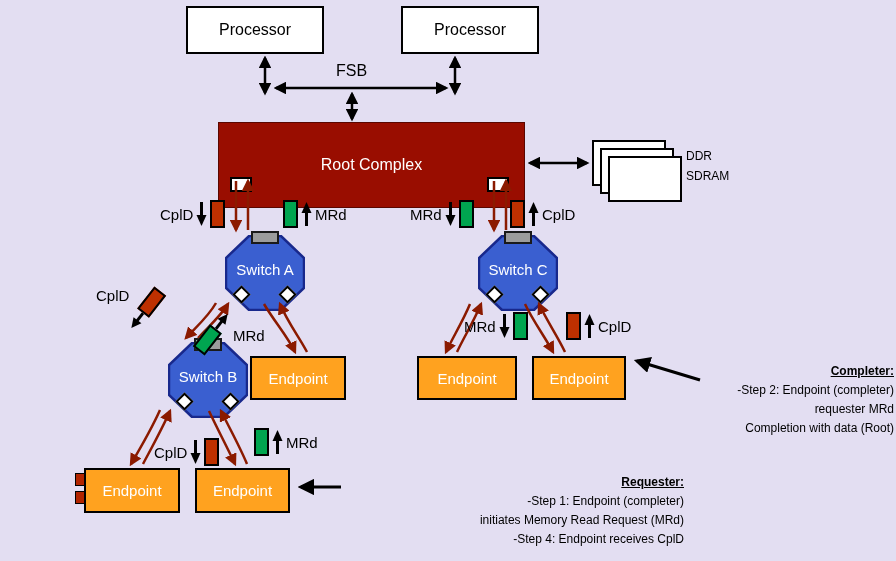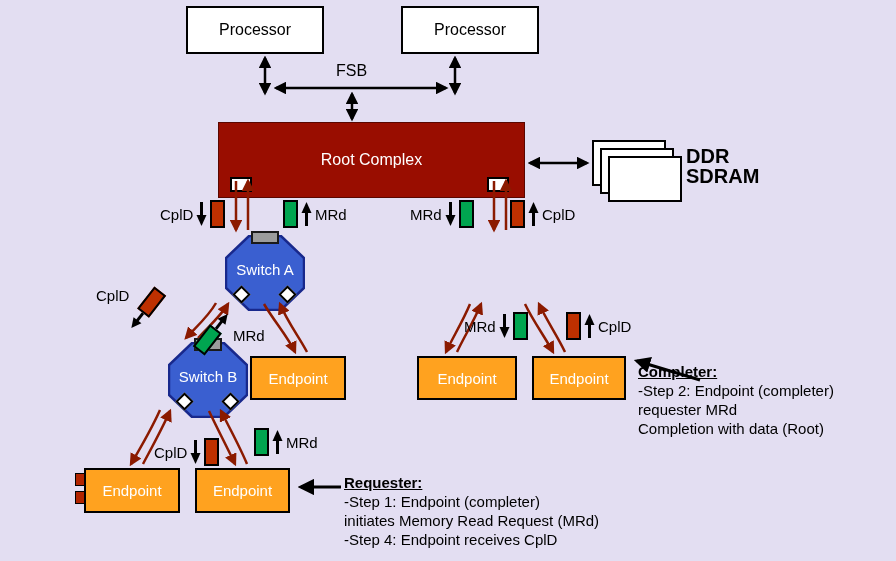--- a/index.html
+++ b/index.html
@@ -8,58 +8,58 @@
     position:relative;width:896px;height:561px;overflow:hidden;
     background:var(--background,#E3DEF2);
     font-family:"Liberation Sans", sans-serif;color:#000;
   }
   .abs{position:absolute;}
   .box{position:absolute;display:flex;align-items:center;justify-content:center;box-sizing:border-box;text-align:center;}
   .proc{background:#fff;border:2px solid #000;font-size:16px;}
   .rc{background:var(--root-complex-fill,#990D00);color:#fff;font-size:16px;border:1px solid #5A0600;}
   .port{position:absolute;background:#fff;border:2px solid #000;box-sizing:border-box;z-index:2;}
   .ddr{position:absolute;background:#fff;border:2px solid #000;box-sizing:border-box;}
-  .ddrlbl{position:absolute;font-size:20px;line-height:20px;font-weight:bold;}
+  .ddrlbl{position:absolute;font-size:12px;line-height:20px;}
   .fsb{position:absolute;font-size:16px;text-align:center;}
   .switch{position:absolute;width:80px;height:76px;z-index:1;margin-left:20px;}
   .oct polygon{fill:var(--switch-fill,#3A5FD0);stroke:var(--switch-border,#18288C);stroke-width:2.5;}
   .swlbl{position:absolute;left:0;top:26px;width:100%;text-align:center;color:#fff;font-size:15px;}
   .grayport{position:absolute;left:26px;top:-4px;width:28px;height:13px;background:#9C9C9C;border:2px solid #1A1A1A;box-sizing:border-box;z-index:3;}
   .diamond{position:absolute;width:13px;height:13px;background:#fff;border:2px solid #000;transform:rotate(45deg);box-sizing:border-box;z-index:3;}
   .ep{background:var(--endpoint-fill,#FFA21F);border:2px solid #000;color:#fff;font-size:15px;z-index:1;}
   .tab{position:absolute;background:#B22500;border:1px solid #000;box-sizing:border-box;}
   .wires{position:absolute;left:0;top:0;z-index:5;pointer-events:none;}
   .red{stroke:var(--link-arrow,#8B1A00);stroke-width:2.5;fill:none;}
   .blk{stroke:#000;stroke-width:2.5;fill:none;}
   .blk3{stroke:#000;stroke-width:3;fill:none;}
   .pkgroup{position:absolute;display:flex;align-items:center;gap:3px;font-size:15px;z-index:6;}
   .pkt{width:15px;height:28px;border:2px solid #000;box-sizing:border-box;flex:0 0 auto;}
   .pkt.mrd{background:var(--mrd-packet,#00A550);}
   .pkt.cpld{background:var(--cpld-packet,#BE3000);}
   .pklbl{font-size:15px;white-space:nowrap;}
   .diagwrap{position:absolute;display:flex;flex-direction:column;align-items:center;z-index:6;}
-  .note{position:absolute;font-size:15px;line-height:19px;z-index:6;}
+  .note{position:absolute;font-size:12px;line-height:19px;z-index:6;text-align:right;}
   .ntitle{font-weight:bold;text-decoration:underline;}
   .pa{flex:0 0 auto;}
 </style>
 </head>
 <body>
 
 <div class="stage">
 
   <div class="box proc" style="left:186px;top:6px;width:138px;height:48px">
     <span>Processor</span>
   </div>
   <div class="box proc" style="left:401px;top:6px;width:138px;height:48px">
     <span>Processor</span>
   </div>
 
   <div class="fsb" style="left:336px;top:62px">FSB</div>
 
-  <div class="box rc" style="left:218px;top:122px;width:307px;height:76px">
+  <div class="box rc" style="left:218px;top:122px;width:307px;height:86px">
     <span>Root Complex</span>
   </div>
   <div class="port" style="left:230px;top:177px;width:22px;height:15px"></div>
   <div class="port" style="left:487px;top:177px;width:22px;height:15px"></div>
 
   <div class="ddr" style="left:592px;top:140px;width:74px;height:46px"></div>
   <div class="ddr" style="left:600px;top:148px;width:74px;height:46px"></div>
   <div class="ddr" style="left:608px;top:156px;width:74px;height:46px"></div>
   <div class="ddrlbl" style="left:686px;top:146px">
     <div>DDR</div>
@@ -69,20 +69,29 @@
   <div class="switch" style="left:205px;top:235px">
     <svg class="oct" width="80" height="76" viewBox="0 0 80 76">
       <polygon points="24,1 56,1 79,23 79,53 56,75 24,75 1,53 1,23"></polygon>
     </svg>
     <div class="swlbl">Switch A</div>
     <div class="grayport"></div>
     <div class="diamond" style="left:10px;top:53px"></div>
     <div class="diamond" style="left:56px;top:53px"></div>
   </div>
 
+  <div class="switch" style="left:458px;top:235px">
+    <svg class="oct" width="80" height="76" viewBox="0 0 80 76">
+      <polygon points="24,1 56,1 79,23 79,53 56,75 24,75 1,53 1,23"></polygon>
+    </svg>
+    <div class="swlbl">Switch C</div>
+    <div class="grayport"></div>
+    <div class="diamond" style="left:10px;top:53px"></div>
+    <div class="diamond" style="left:56px;top:53px"></div>
+  </div>
 
   <div class="switch" style="left:148px;top:342px">
     <svg class="oct" width="80" height="76" viewBox="0 0 80 76">
       <polygon points="24,1 56,1 79,23 79,53 56,75 24,75 1,53 1,23"></polygon>
     </svg>
     <div class="swlbl">Switch B</div>
     <div class="grayport"></div>
     <div class="diamond" style="left:10px;top:53px"></div>
     <div class="diamond" style="left:56px;top:53px"></div>
   </div>

